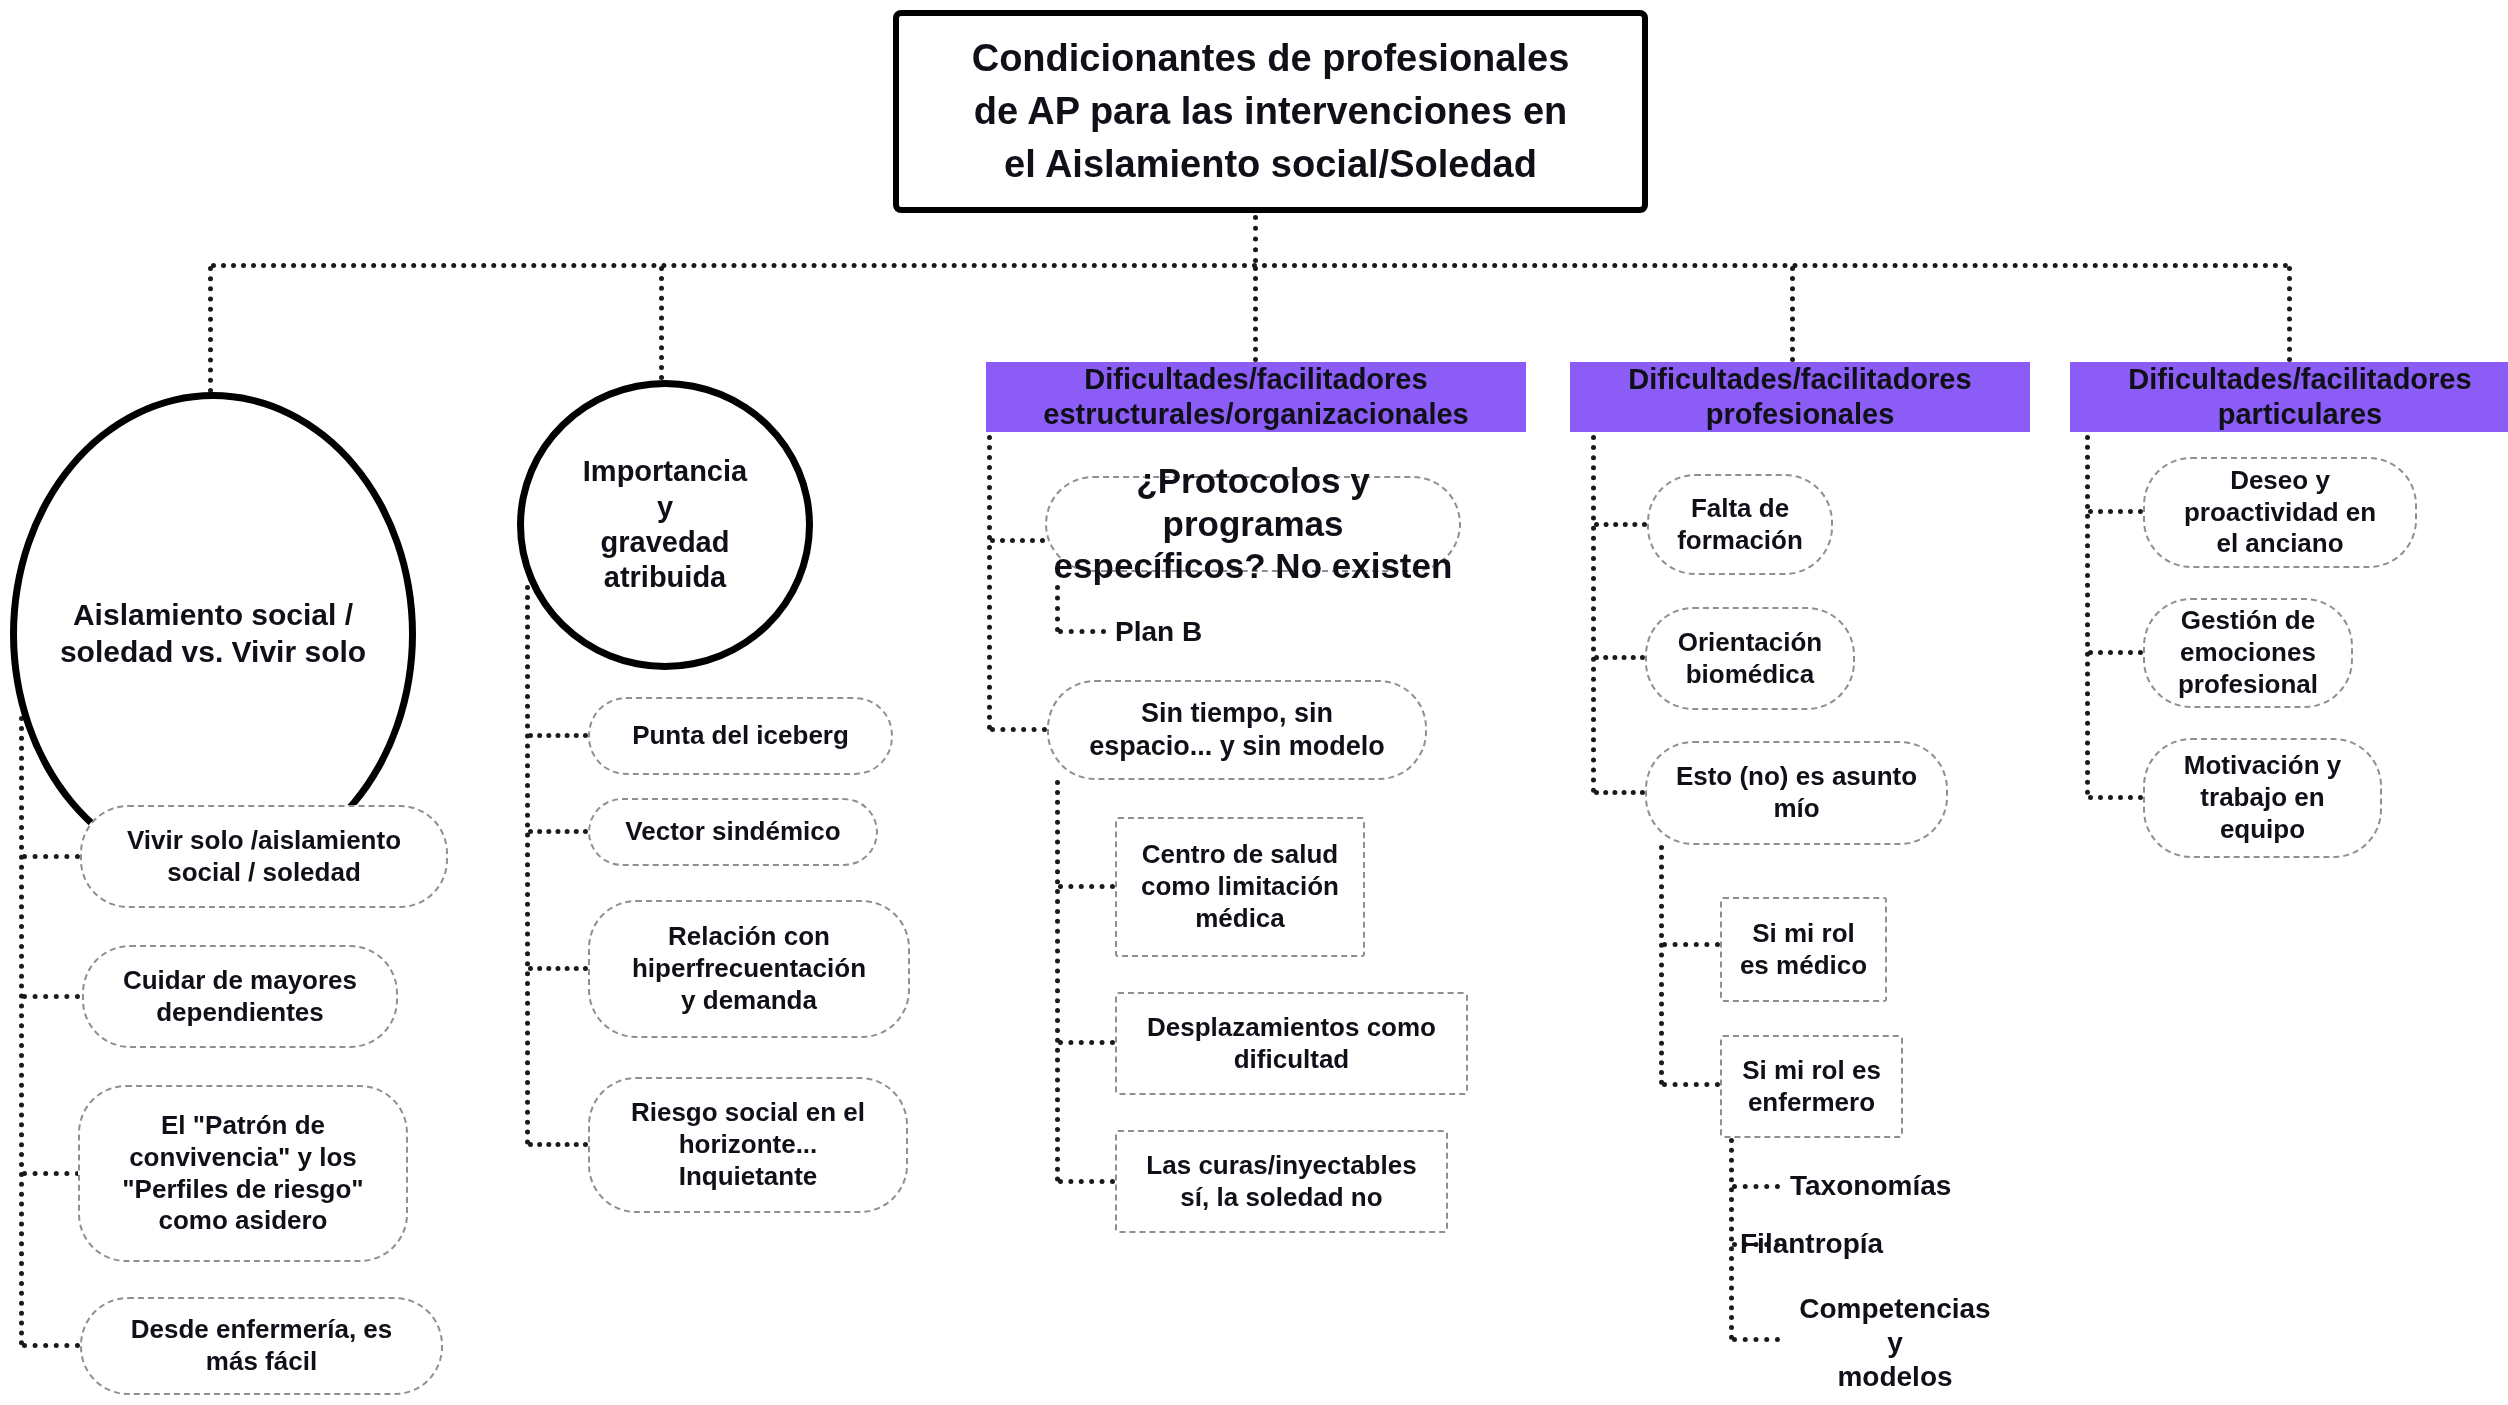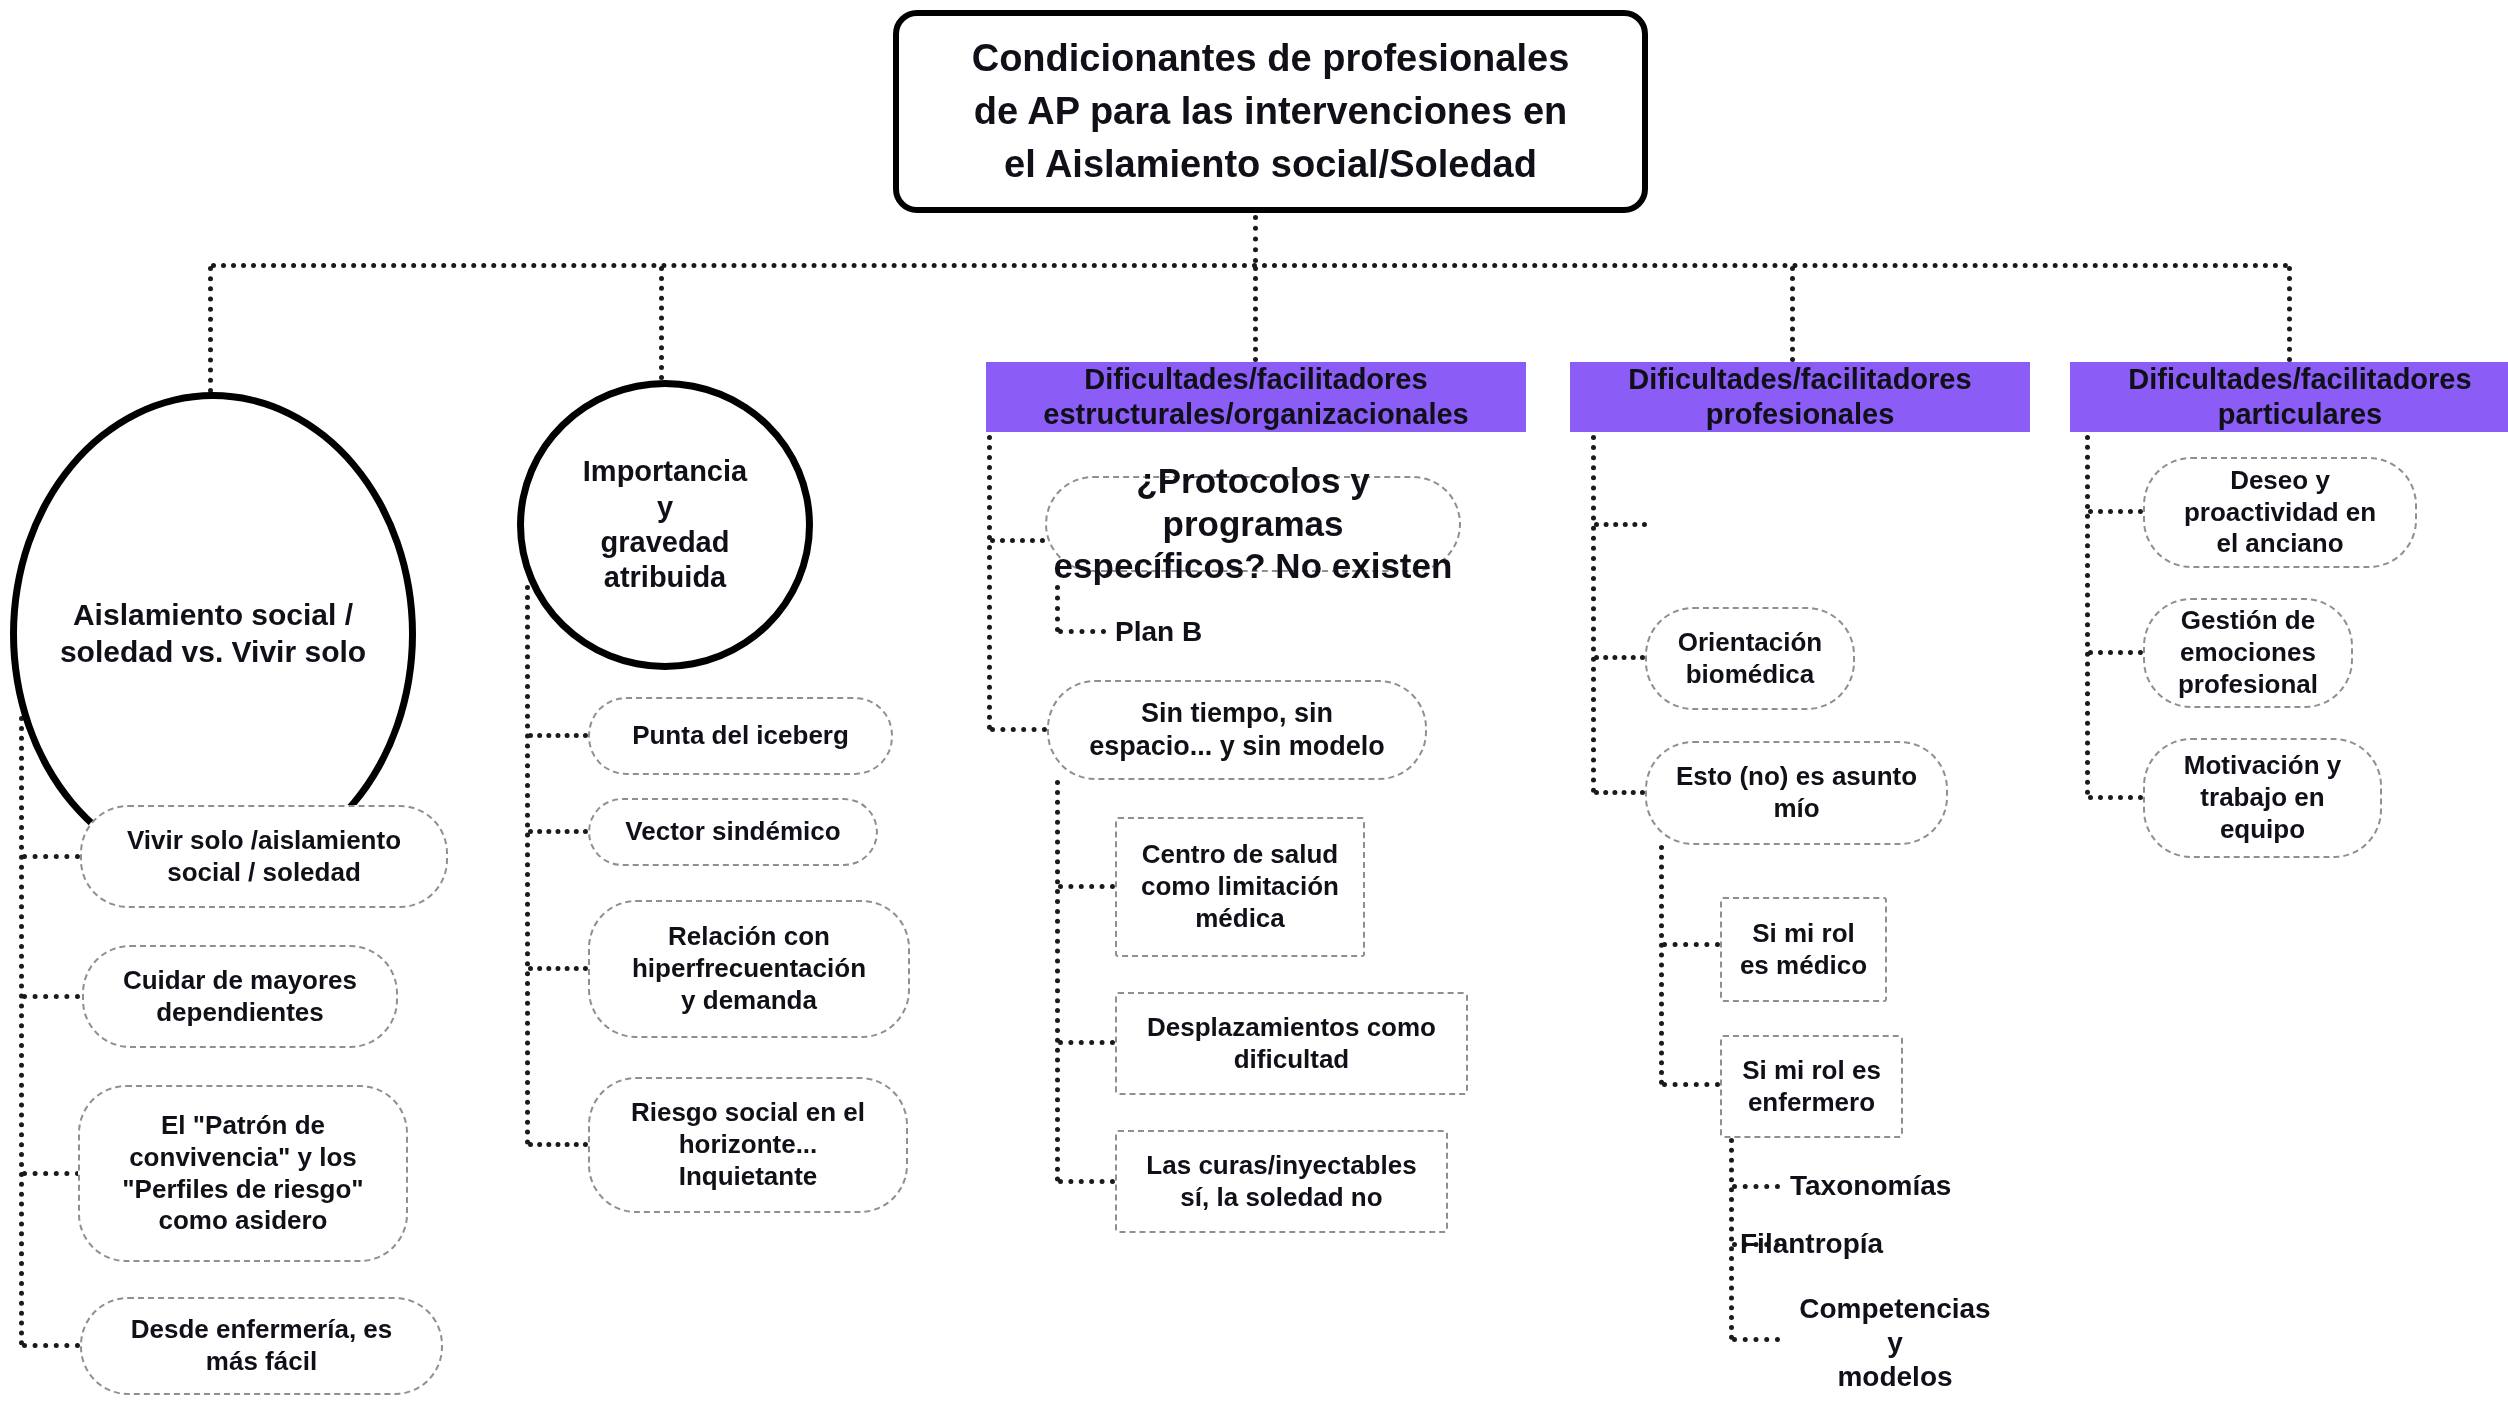--- a/index.html
+++ b/index.html
@@ -8,21 +8,21 @@
     font-family:"Liberation Sans","DejaVu Sans",sans-serif;color:#101018;
   }
   .vline{position:absolute;width:0;border-left:5px dotted #1a1a1a;}
   .hline{position:absolute;height:0;border-top:5px dotted #1a1a1a;}
   .node{
     position:absolute;display:flex;align-items:center;justify-content:center;
     text-align:center;white-space:pre-line;background:#fff;font-weight:bold;
     line-height:1.22;box-sizing:border-box;
   }
   .title-box{
-    border:6px solid #000;border-radius:24px;font-size:38px;line-height:1.4;z-index:3;
+    border:6px solid #000;border-radius:8px;font-size:38px;line-height:1.4;z-index:3;
   }
   .circle{border:7px solid #000;border-radius:50%;z-index:2;}
   .bheader{
     position:absolute;text-align:center;white-space:pre-line;font-weight:bold;
     font-size:29px;line-height:1.2;background:#8b5cf6;z-index:2;
   }
   .pill{border:2px dashed #8f8f8f;border-radius:48px;font-size:26px;z-index:2;}
   .pill-s{border:2px dashed #8f8f8f;border-radius:38px;font-size:26px;z-index:2;}
   .rect{border:2px dashed #8f8f8f;border-radius:3px;font-size:26px;z-index:2;}
   .plain{background:transparent;font-size:28px;z-index:2;}
@@ -114,20 +114,22 @@
 sí, la soledad no</div>
 
   <div class="bheader" style="left:1570px;top:362px;width:460px;">Dificultades/facilitadores
 profesionales</div>
 
   <div class="vline" style="left:1591px;top:435px;height:358px;"></div>
   <div class="hline" style="left:1594px;top:522px;width:53px;"></div>
   <div class="hline" style="left:1594px;top:655px;width:51px;"></div>
   <div class="hline" style="left:1594px;top:790px;width:51px;"></div>
 
+  <div class="node pill" style="left:1647px;top:474px;width:186px;height:101px;">Falta de
+formación</div>
   <div class="node pill" style="left:1645px;top:607px;width:210px;height:103px;">Orientación
 biomédica</div>
   <div class="node pill" style="left:1645px;top:741px;width:303px;height:104px;">Esto (no) es asunto
 mío</div>
 
   <div class="vline" style="left:1659px;top:845px;height:240px;"></div>
   <div class="hline" style="left:1662px;top:942px;width:58px;"></div>
   <div class="hline" style="left:1662px;top:1082px;width:58px;"></div>
 
   <div class="node rect" style="left:1720px;top:897px;width:167px;height:105px;">Si mi rol

